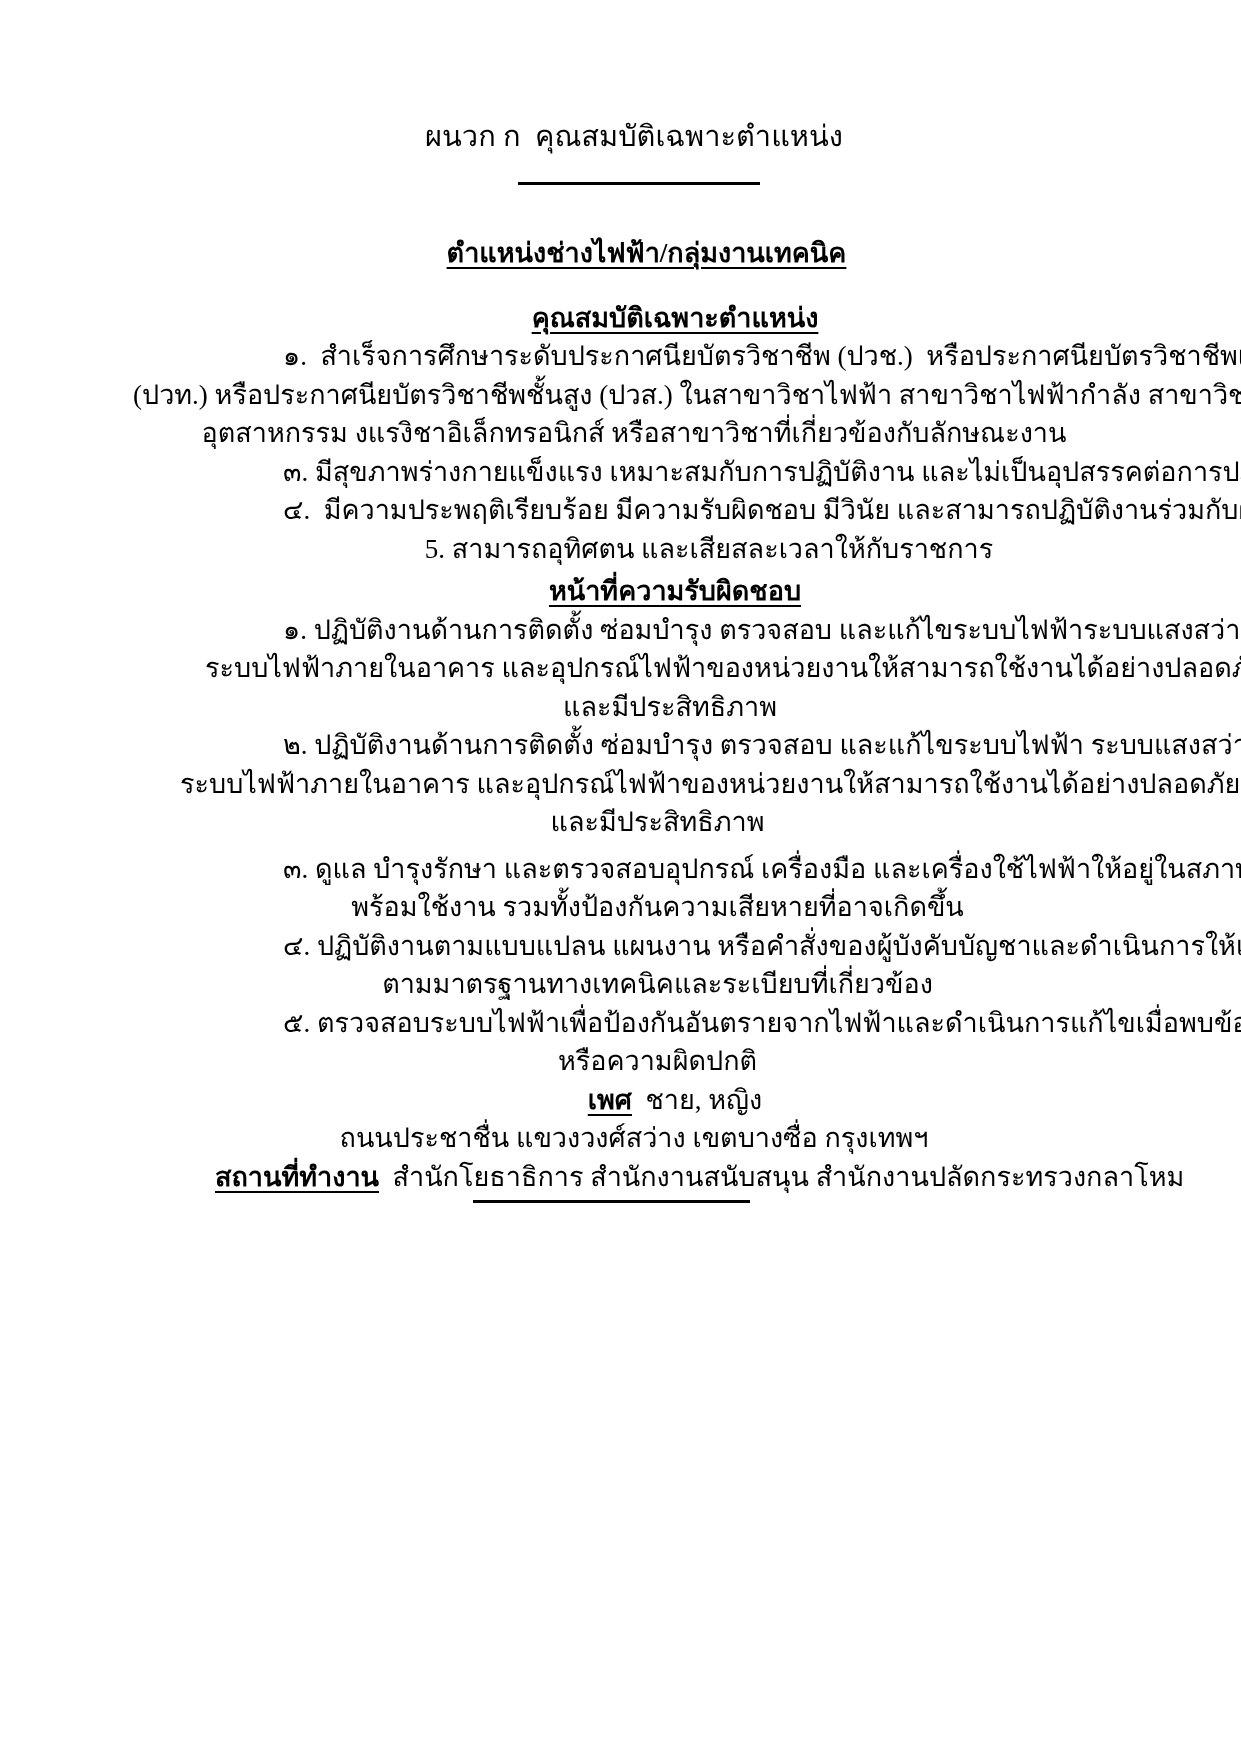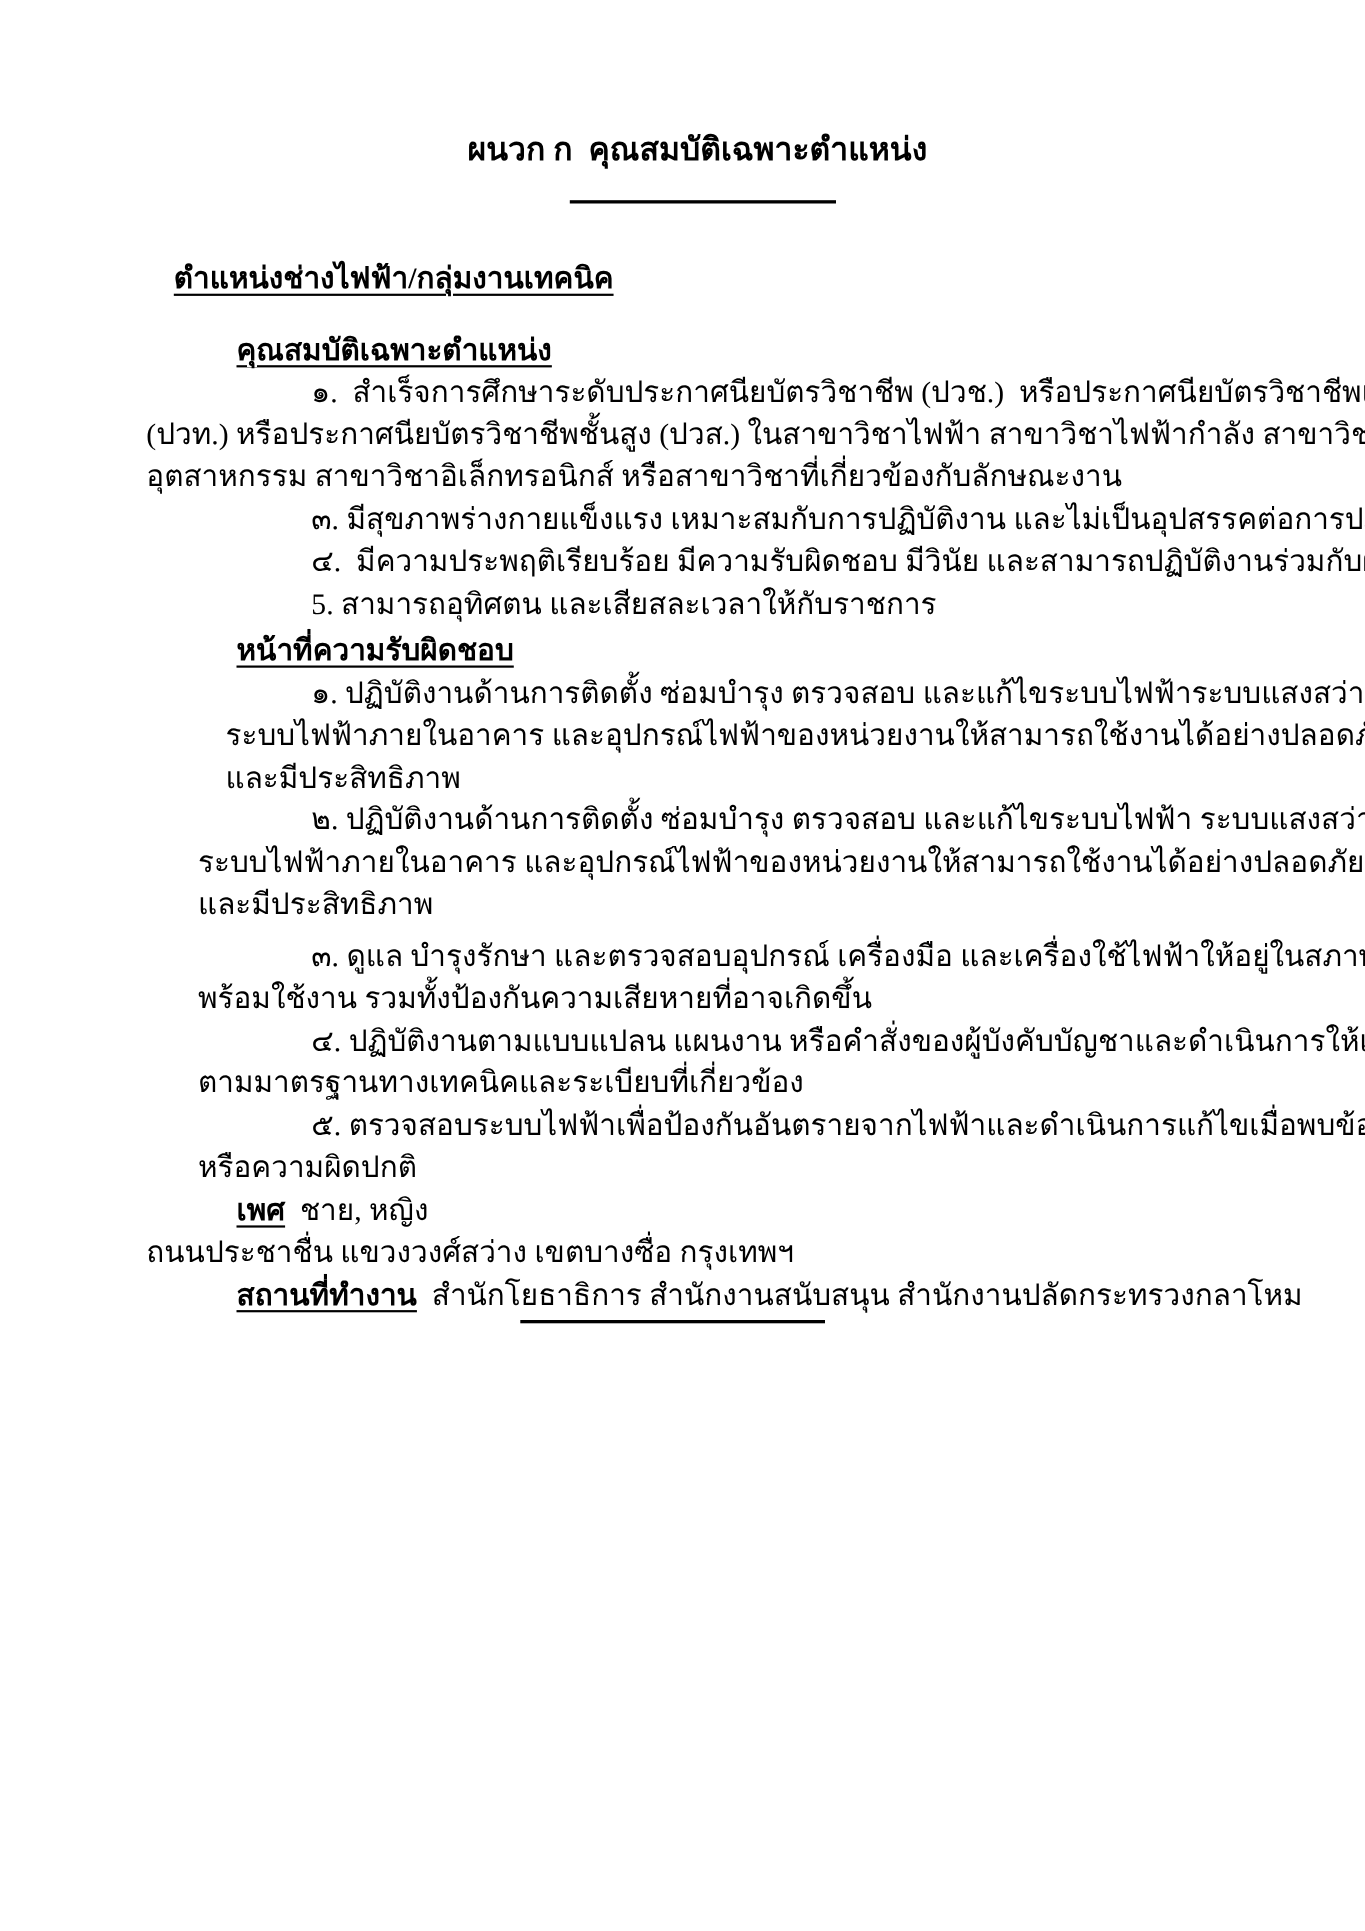--- a/index.html
+++ b/index.html
@@ -14,32 +14,33 @@
     background: #ffffff;
     color: #000000;
     font-family: "Liberation Serif", "DejaVu Serif", sans-serif;
     overflow: hidden;
     box-sizing: border-box;
     padding: 112px 106px 0 133px;
   }
   .doc-title {
     text-align: center;
     font-size: 29px;
-    font-weight: 700;
+    font-weight: 400;
     line-height: 48px;
     white-space: pre;
   }
   .title-rule {
     height: 3px;
     background: #000000;
     width: 242px;
     margin: 22px 0 0 385px;
   }
   .doc-lines {
     margin-top: 49px;
+    text-align: center;
   }
   .line {
     font-size: 27px;
     line-height: 38.5px;
     white-space: pre;
   }
   .ind-none  { padding-left: 0; }
   .ind-head  { padding-left: 25px; }
   .ind-sub   { padding-left: 82px; }
   .ind-item  { padding-left: 150px; }
@@ -58,21 +59,21 @@
 <body>
 
 <div class="page">
   <div class="doc-title">ผนวก ก  คุณสมบัติเฉพาะตำแหน่ง</div>
   <div class="title-rule"></div>
   <div class="doc-lines">
       <div class="line ind-head"><span class="seg-bold seg-underline">ตำแหน่งช่างไฟฟ้า/กลุ่มงานเทคนิค</span></div>
       <div class="line ind-sub" style="margin-top: 26px;"><span class="seg-bold seg-underline">คุณสมบัติเฉพาะตำแหน่ง</span></div>
       <div class="line ind-item"><span>๑.  สำเร็จการศึกษาระดับประกาศนียบัตรวิชาชีพ (ปวช.)  หรือประกาศนียบัตรวิชาชีพเทคนิค</span></div>
       <div class="line ind-none"><span>(ปวท.) หรือประกาศนียบัตรวิชาชีพชั้นสูง (ปวส.) ในสาขาวิชาไฟฟ้า สาขาวิชาไฟฟ้ากำลัง สาขาวิชาไฟฟ้า</span></div>
-      <div class="line ind-none"><span>อุตสาหกรรม สาขาวิชาอิเล็กทรอนิกส์ หรือสาขาวิชาที่เกี่ยวข้องกับลักษณะงาน</span></div>
+      <div class="line ind-none"><span>อุตสาหกรรม งแรงิชาอิเล็กทรอนิกส์ หรือสาขาวิชาที่เกี่ยวข้องกับลักษณะงาน</span></div>
       <div class="line ind-item"><span>๓. มีสุขภาพร่างกายแข็งแรง เหมาะสมกับการปฏิบัติงาน และไม่เป็นอุปสรรคต่อการปฏิบัติหน้าที่</span></div>
       <div class="line ind-item"><span>๔.  มีความประพฤติเรียบร้อย มีความรับผิดชอบ มีวินัย และสามารถปฏิบัติงานร่วมกับผู้อื่นได้ดี</span></div>
       <div class="line ind-item"><span>5. สามารถอุทิศตน และเสียสละเวลาให้กับราชการ</span></div>
       <div class="line ind-sub" style="margin-top: 4px;"><span class="seg-bold seg-underline">หน้าที่ความรับผิดชอบ</span></div>
       <div class="line ind-item"><span>๑. ปฏิบัติงานด้านการติดตั้ง ซ่อมบำรุง ตรวจสอบ และแก้ไขระบบไฟฟ้าระบบแสงสว่าง</span></div>
       <div class="line ind-wrap1"><span>ระบบไฟฟ้าภายในอาคาร และอุปกรณ์ไฟฟ้าของหน่วยงานให้สามารถใช้งานได้อย่างปลอดภัย</span></div>
       <div class="line ind-wrap1"><span>และมีประสิทธิภาพ</span></div>
       <div class="line ind-item"><span>๒. ปฏิบัติงานด้านการติดตั้ง ซ่อมบำรุง ตรวจสอบ และแก้ไขระบบไฟฟ้า ระบบแสงสว่าง</span></div>
       <div class="line ind-wrap"><span>ระบบไฟฟ้าภายในอาคาร และอุปกรณ์ไฟฟ้าของหน่วยงานให้สามารถใช้งานได้อย่างปลอดภัย</span></div>
       <div class="line ind-wrap"><span>และมีประสิทธิภาพ</span></div>

